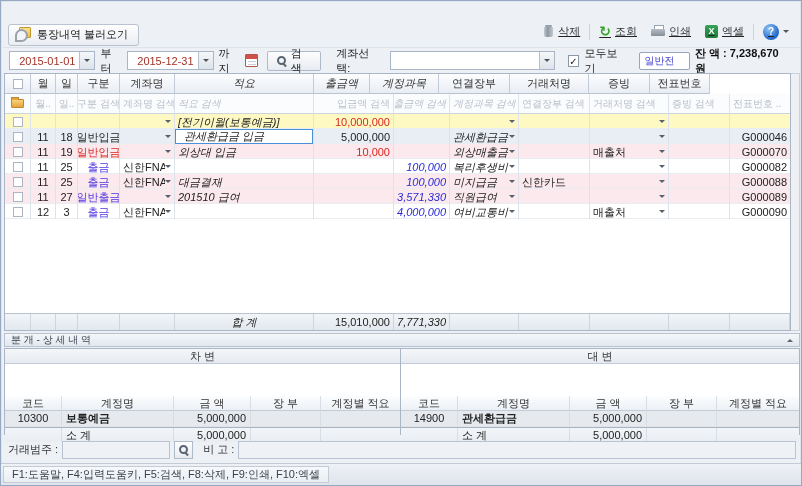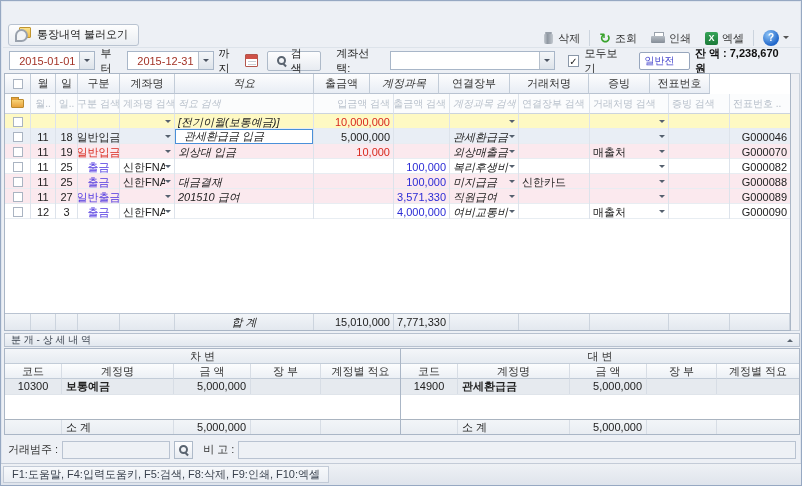--- a/index.html
+++ b/index.html
@@ -22,21 +22,21 @@
   
   .band-toolbar { position:absolute; left:2px; top:21px; width:798px; height:26px;
                   display:flex; align-items:center; padding:0 5px; border-bottom:1px solid #dde3ea;}
   .btn-load { display:flex; align-items:center; gap:6px; height:22px; padding:0 10px 0 6px;
               background:linear-gradient(#fefefe,#e9edf2); border:1px solid #b9c3d1; border-radius:3px; }
   .loadico { position:relative; width:16px; height:15px; }
   .loadico::before { content:""; position:absolute; right:0; top:0; width:10px; height:9px;
                      background:linear-gradient(#fae28a,#eebc4e); border:1px solid #c1952f; border-radius:1px; }
   .loadico::after { content:""; position:absolute; left:0; bottom:0; width:9px; height:9px;
                     border:2px solid #9aa2ad; border-radius:50% 50% 50% 0; background:#f2f4f6; }
-  .toolbar-right { margin-left:auto; display:flex; align-items:flex-end; height:22px; }
+  .toolbar-right { margin-left:auto; display:flex; align-items:flex-start; height:22px;text-decoration:underline; }
   .tb-item { display:flex; align-items:center; gap:4px; padding:0 7px; color:#333; }
   .tb-sep { width:1px; height:16px; background:#ccd4de; margin:0 2px; }
   .trash { position:relative; width:11px; height:13px; }
   .trash::before { content:""; position:absolute; left:2px; top:0; width:7px; height:2px; background:#98a0aa; border-radius:1px; }
   .trash::after { content:""; position:absolute; left:1px; top:2px; width:9px; height:10px;
                   background:linear-gradient(90deg,#c3c9d0,#8f97a1 40%,#c3c9d0); border-radius:1px 1px 2px 2px; }
   .refresh { color:#3aa32d; font-weight:bold; font-size:14px; line-height:13px; font-family:"DejaVu Sans",sans-serif; }
   .printer { position:relative; width:14px; height:12px; }
   .printer::before { content:""; position:absolute; left:3px; top:0; width:8px; height:4px; background:#fff; border:1px solid #9aa2ac; }
   .printer::after { content:""; position:absolute; left:0; top:4px; width:14px; height:7px;
@@ -90,21 +90,21 @@
   .data.pink { background:#fbe9ee; }
   .data.selrow { background:#fef9c3; }
   .data.activerow { background:#e9eef5; }
   .sel   { width:26px; display:flex; align-items:center; justify-content:center; }
   .month { width:25px; justify-content:center; text-align:center; }
   .day   { width:22px; justify-content:center; text-align:center; }
   .type  { width:42px; justify-content:center; text-align:center; }
   .acct  { width:55px; }
   .desc  { width:139px;font-style:italic; }
   .dep   { width:80px; justify-content:flex-end; text-align:right; }
-  .wd    { width:56px; justify-content:flex-end; text-align:right; }
+  .wd    { width:56px; justify-content:flex-end; text-align:right;font-style:italic; }
   .subj  { width:69px;font-style:italic; }
   .ledg  { width:71px; }
   .cust  { width:79px; }
   .evid  { width:61px; }
   .vouch { width:60px; border-right:none; justify-content:flex-end; text-align:right; }
   .hdr .c.month,.hdr .c.day,.hdr .c.type,.hdr .c.acct,.hdr .c.desc,.hdr .c.dep,.hdr .c.wd,
   .hdr .c.subj,.hdr .c.ledg,.hdr .c.cust,.hdr .c.evid,.hdr .c.vouch { display:block; }
   .txt { flex:1; overflow:hidden; white-space:nowrap; }
   .dd { width:0; height:0; border:3px solid transparent; border-top-color:#55606e; margin:3px 0 0 auto; flex-shrink:0; }
   .cb { width:10px; height:10px; background:#fff; border:1px solid #aab4c2; }
@@ -130,21 +130,21 @@
            display:flex; align-items:center; padding:0 6px; color:#3c4450; font-size:10px; }
   .tri-up { width:0; height:0; border:3px solid transparent; border-bottom-color:#5a6470; margin:0 0 3px auto; }
   .j-wrap { position:absolute; left:3px; top:347px; width:796px; height:87px; display:flex; }
   .j-table { height:100%; border:1px solid #aab6c6; background:#fff; display:flex; flex-direction:column; }
   .j-left { width:396px; border-right:none; }
   .j-right { width:400px; }
   .j-row { display:flex; flex-shrink:0; }
   .j-group { height:15px; background:linear-gradient(#f4f6f9,#e6ebf1); border-bottom:1px solid #c2ccd8;
              text-align:center; line-height:14px; color:#333; }
   .j-hdr .jc { background:linear-gradient(#fcfdfe,#ecf0f5); border-bottom:1px solid #c2ccd8;
-               height:15px; line-height:14px; text-align:center; color:#333; }
+               height:15px; line-height:14px; text-align:center; color:#333;margin-top:32px; }
   .jc { border-right:1px solid #d7dde5; padding:0 4px; overflow:hidden; white-space:nowrap; }
   .j-code { width:57px; text-align:center; }
   .j-name { width:112px; }
   .j-amt  { width:77px; text-align:right; }
   .j-ledg { width:70px; }
   .j-desc { flex:1; border-right:none; }
   .j-data { height:16px; background:#e6eaef; border-bottom:1px solid #dfe4ea; }
   .j-data .jc { height:15px; line-height:15px; }
   .j-data .j-name { font-weight:bold; }
   .j-spacer { flex:1; background:#fff; }

